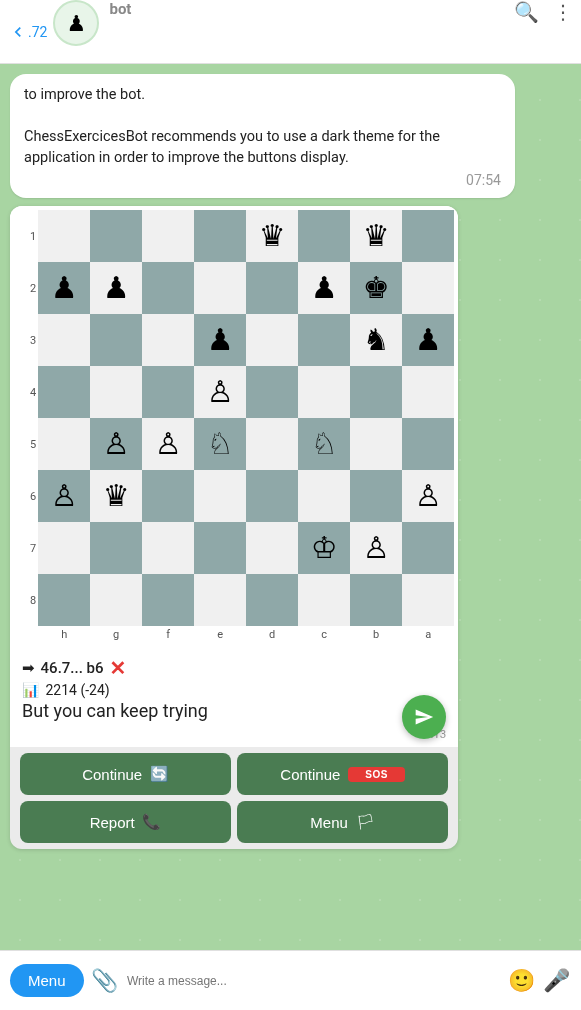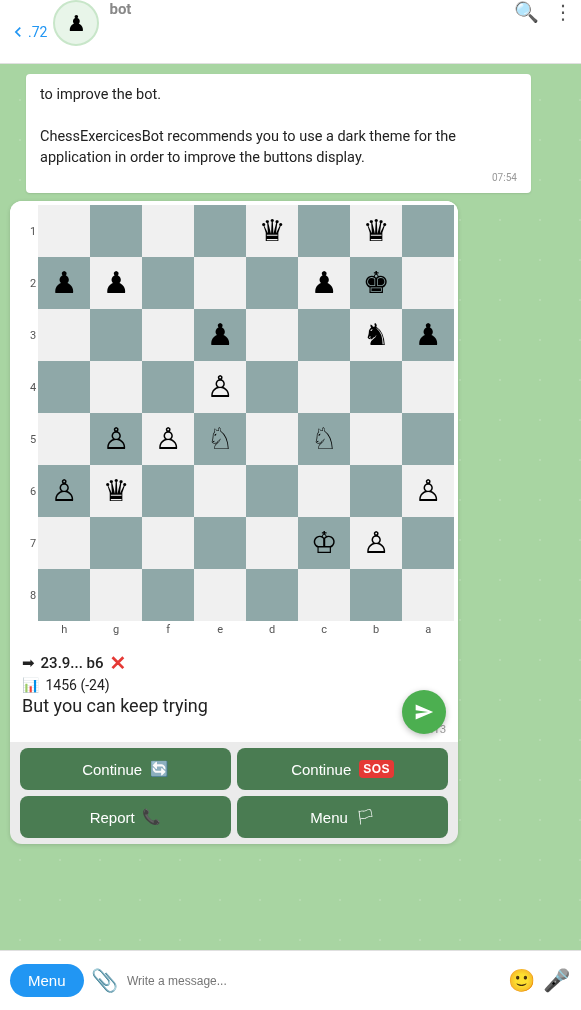--- a/index.html
+++ b/index.html
@@ -90,35 +90,34 @@
       overflow-y: auto;
       padding: 10px 10px 8px;
       display: flex;
       flex-direction: column;
       gap: 8px;
     }
 
     
     .message-bubble {
       background: #fff;
-      border-radius: 4px;
+      border-radius: 16px;
       padding: 10px 14px;
       max-width: 90%;
       align-self: flex-start;
       position: relative;
       box-shadow: 0 1px 2px rgba(0,0,0,0.1);
-      margin-left: 16px;
     }
     .message-bubble p {
       font-size: 14.5px;
       line-height: 1.45;
       color: #222;
     }
     .message-time {
-      font-size: 10px;
+      font-size: 14px;
       color: #999;
       text-align: right;
       margin-top: 4px;
     }
 
     
     .chess-message {
       background: #fff;
       border-radius: 12px;
       max-width: 95%;
@@ -305,23 +304,23 @@
     .emoji-icon, .mic-icon {
       font-size: 22px;
       color: #888;
       cursor: pointer;
     }
 
     
     .badge-sos {
       background: #e53935;
       color: #fff;
-      font-size: 12px;
+      font-size: 10px;
       font-weight: 700;
-      padding: 2px 4px;
+      padding: 2px 17px;
       border-radius: 4px;
       letter-spacing: 0.5px;
     }
 
     .x-mark {
       color: #e53935;
       font-size: 20px;
       font-weight: 700;
     }
   </style>
@@ -444,26 +443,26 @@
             <div class="file-label">b</div>
             <div class="file-label">a</div>
           </div>
         </div>
       </div>
     </div>
 
     <div class="chess-info">
       <div class="chess-move">
         <span>➡</span>
-        <span>23.9... b6</span>
+        <span>46.7... b6</span>
         <span class="x-mark">✕</span>
       </div>
       <div class="chess-rating">
         <span>📊</span>
-        <span>1456 (-24)</span>
+        <span>2214 (-24)</span>
       </div>
       <div class="chess-comment">But you can keep trying</div>
     </div>
 
     <div style="position:relative;">
       <div class="chess-message-time">11:13</div>
       <div class="send-float">
         <svg width="20" height="20" viewBox="0 0 24 24" fill="white">
             <path d="M2.01 21L23 12 2.01 3 2 10l15 2-15 2z"></path>
           </svg>

